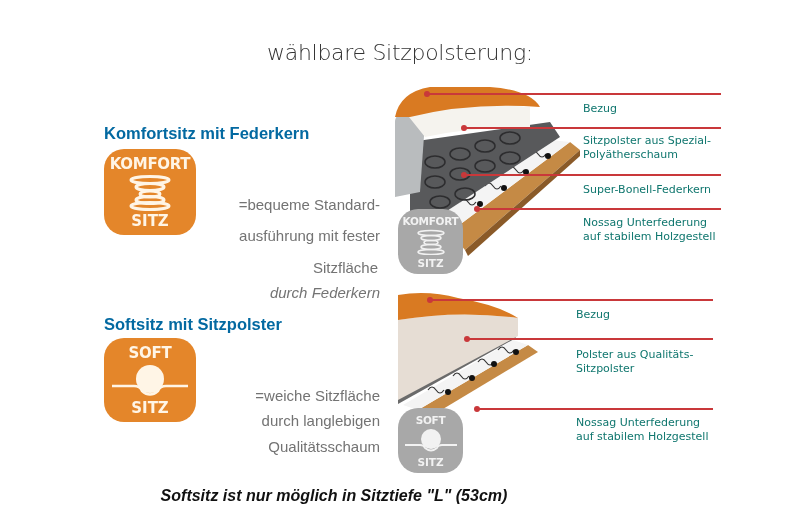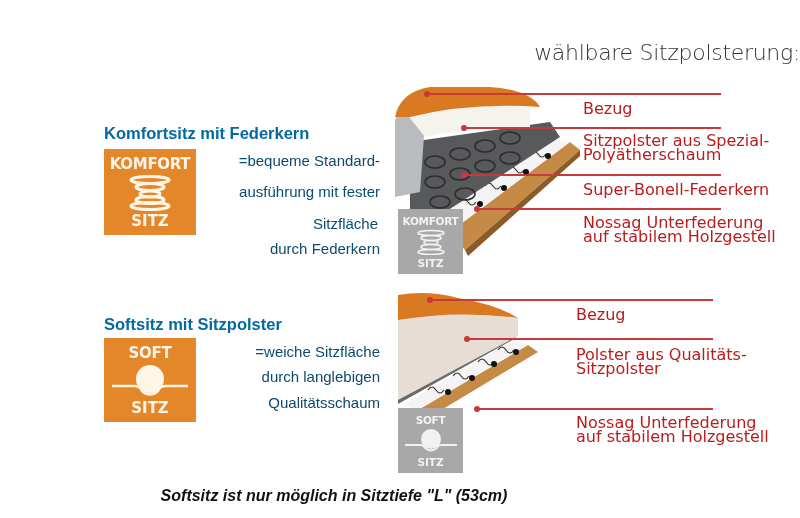--- a/index.html
+++ b/index.html
@@ -1,39 +1,39 @@
 <!DOCTYPE html>
 <html><head>
 <meta charset="utf-8">
 <style>
   * { box-sizing: border-box; margin: 0; padding: 0; }
   html, body { width: 800px; height: 518px; background: #ffffff; overflow: hidden; }
   body { position: relative; font-family: "Liberation Sans", sans-serif; color: #111; }
 
   .title {
-    position: absolute; left: 0; width: 800px; top: 40px; text-align: right;
+    position: absolute; left: 0; width: 800px; top: 40px; text-align: center;
     font-family: "DejaVu Sans", sans-serif; font-weight: 200; font-size: 22px;
     color: #333; letter-spacing: -0.3px;
   }
 
   .section-heading { position: absolute; font-weight: bold; font-size: 16.5px; color: #0369a1; }
-  .desc { position: absolute; font-size: 15px; color: #0c4a6e; text-align: right; }
+  .desc { position: absolute; font-size: 15px; color: #737373; text-align: right; margin-top: 44px; }
 
   .badge {
     position: absolute; background: #e4862a; color: #fff5e6;
     display: flex; flex-direction: column; align-items: center; justify-content: space-between;
-    font-weight: bold; font-family: "DejaVu Sans", sans-serif; padding: 6px 0 5px 0;
+    font-weight: bold; font-family: "DejaVu Sans", sans-serif; padding: 6px 0 5px 0; border-radius: 20px;
   }
   .badge.grey { background: #a8a8a8; color: #f2f2f2; }
   .badge .top { font-size: 15px; letter-spacing: -0.3px; }
   .badge .bot { font-size: 15px; }
   .badge.small .top, .badge.small .bot { font-size: 10.5px; }
 
   .diagram { position: absolute; }
-  .label { position: absolute; font-family: "DejaVu Sans", sans-serif; font-size: 16px; color: #b91c1c; line-height: 14px; }
+  .label { position: absolute; font-family: "DejaVu Sans", sans-serif; font-size: 11px; color: #0f766e; line-height: 14px; }
   .callout-line { position: absolute; height: 1.5px; background: #c9383a; }
   .callout-dot { position: absolute; width: 6px; height: 6px; border-radius: 50%; background: #c9383a; }
 
   .footer {
     position: absolute; left: 0; width: 668px; top: 487px; text-align: center;
     font-weight: bold; font-style: italic; font-size: 16px; color: #111;
   }
 </style>
 </head>
 <body>
@@ -52,21 +52,21 @@
       <ellipse cx="23" cy="25" rx="14" ry="3.5"></ellipse>
       <ellipse cx="23" cy="31" rx="19" ry="3.5"></ellipse>
     </g>
   </svg>
   <span class="bot">SITZ</span>
 </div>
 
 <div class="desc" style="left:200px; width:180px; top:152px;">=bequeme Standard-</div>
 <div class="desc" style="left:200px; width:180px; top:183px;">ausführung mit fester</div>
 <div class="desc" style="left:200px; width:178px; top:215px;">Sitzfläche</div>
-<div class="desc" style="left:200px; width:180px; top:240px;">durch Federkern</div>
+<div class="desc" style="left:200px; width:180px; top:240px;font-style:italic;">durch Federkern</div>
 
 <svg class="diagram" style="left:390px; top:82px;" width="200" height="190" viewBox="0 0 200 190">
 
   <polygon points="60,150 180,60 190,68 75,168" fill="#c58a45"></polygon>
   <polygon points="75,168 190,68 190,74 78,174" fill="#8a5a28"></polygon>
 
   <polygon points="40,140 160,58 180,60 60,150" fill="#f4f4f4"></polygon>
   <g stroke="#333" stroke-width="1.2" fill="none">
     <path d="M70,120 q4,-6 8,0 t8,0"></path>
     <path d="M95,104 q4,-6 8,0 t8,0"></path>

